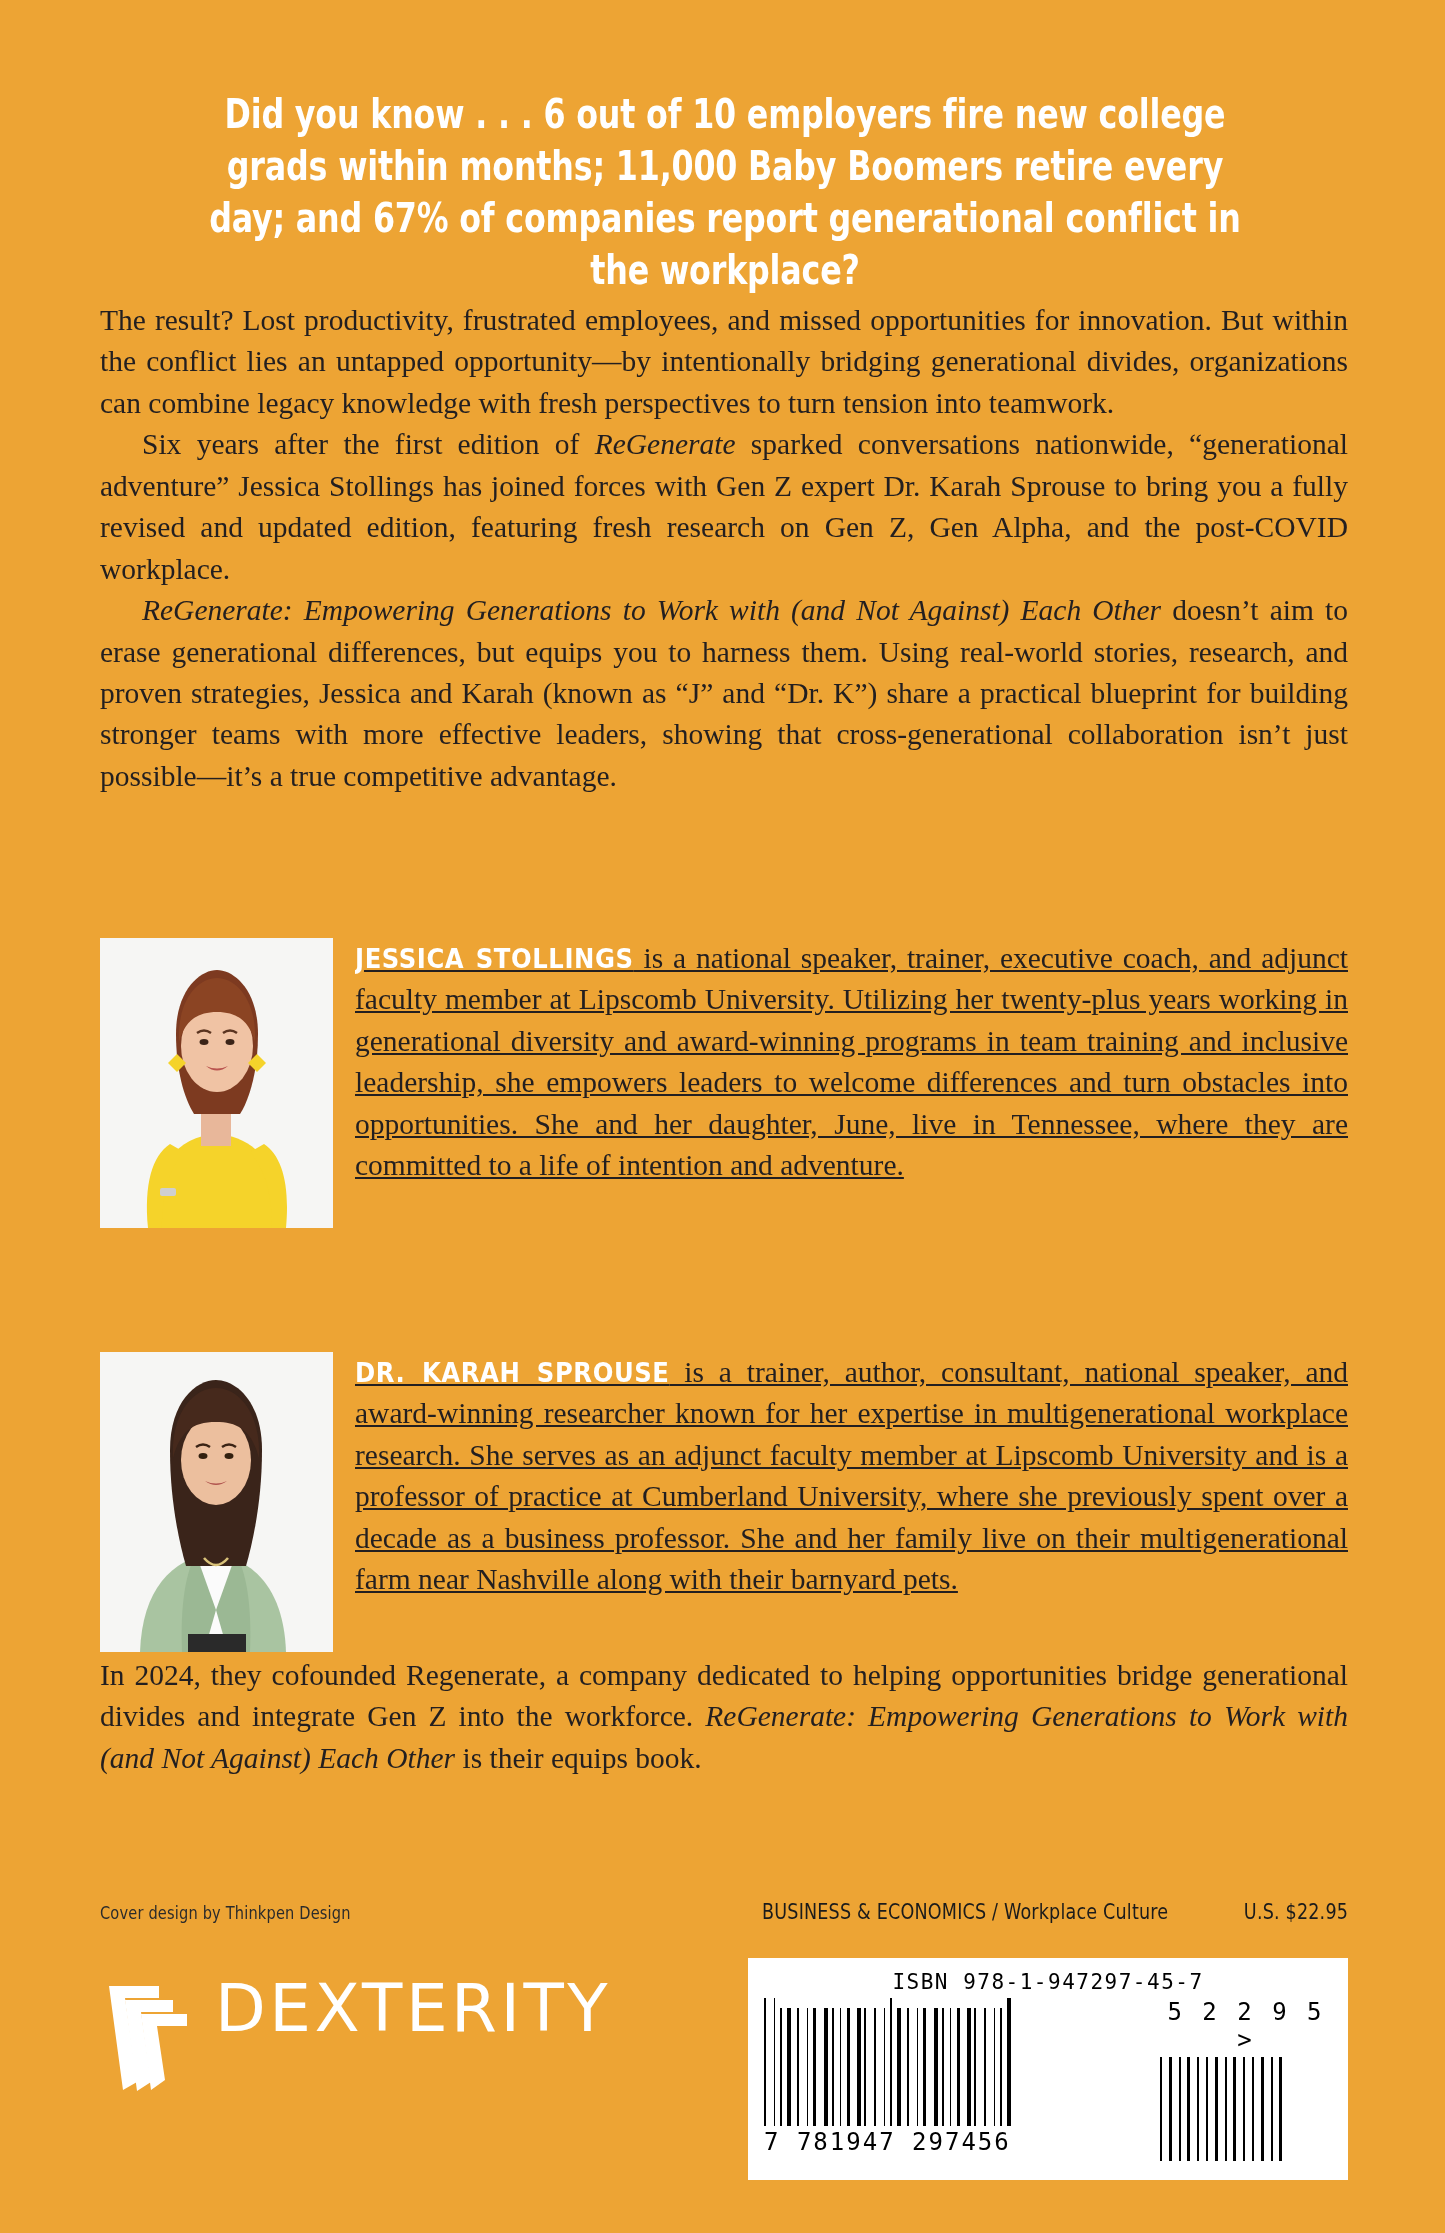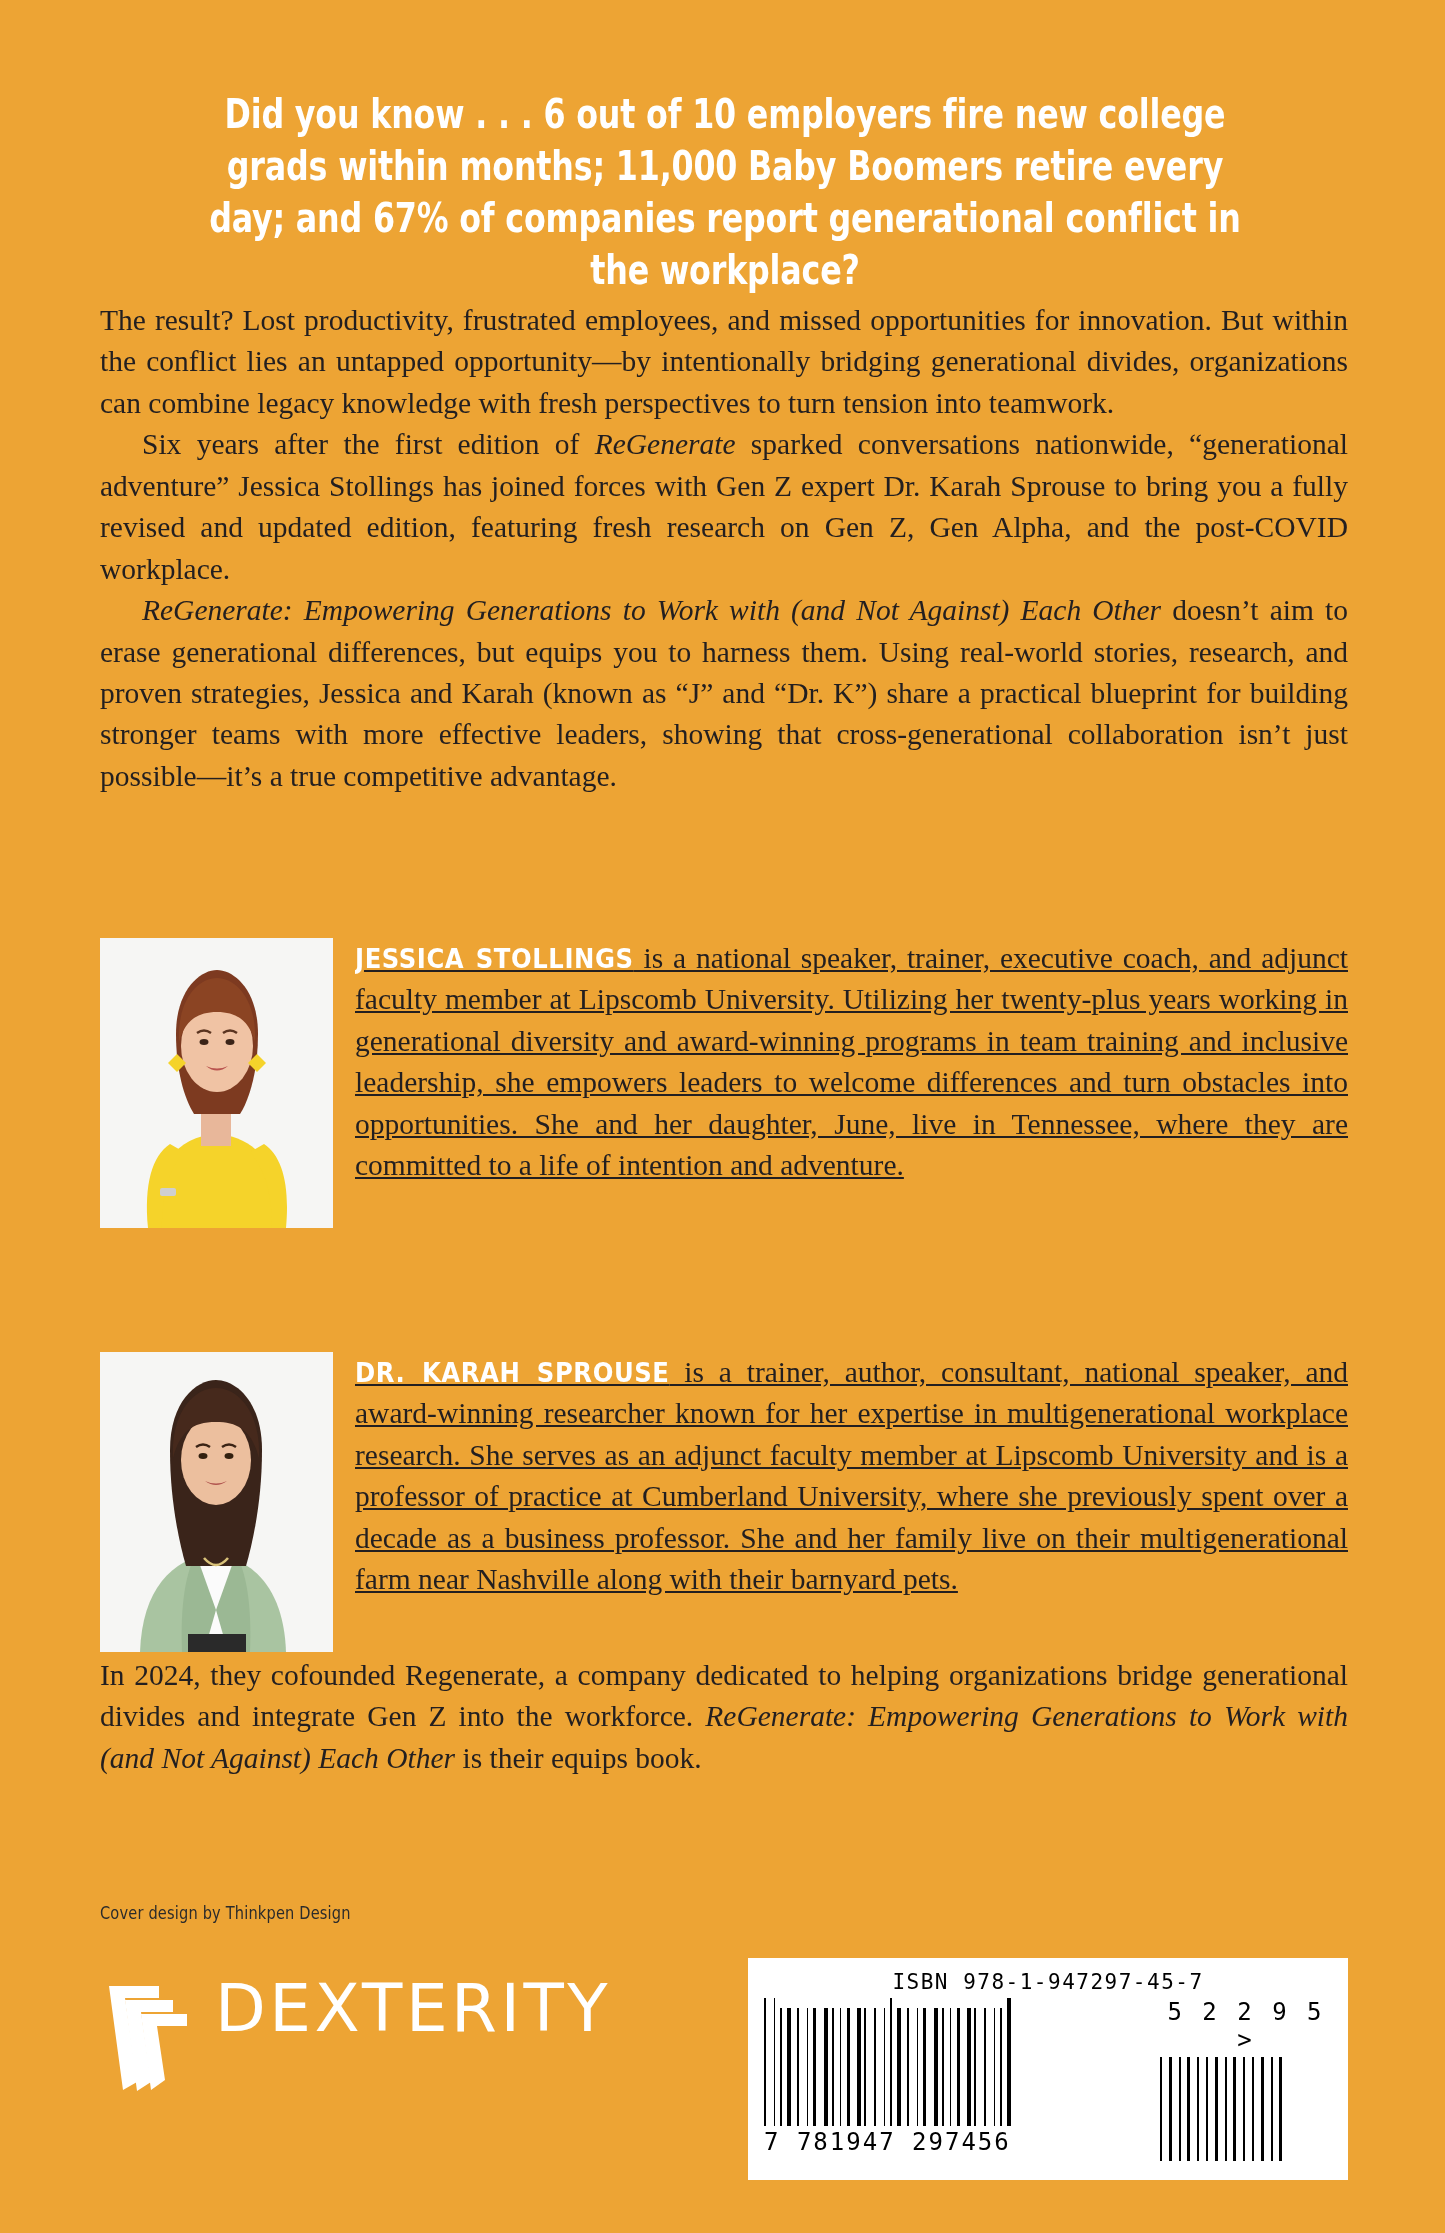--- a/index.html
+++ b/index.html
@@ -297,25 +297,29 @@
         <path d="M122 95 q7 -5 14 0" stroke="#3b2415" stroke-width="2.4" fill="none"></path>
         <path d="M105 129 q11 8 22 0 q-11 5 -22 0 Z" fill="#b0544e"></path>
 
         <path d="M104 206 q12 14 24 0" stroke="#d9c27a" stroke-width="2.6" fill="none"></path>
       </svg>
     </div>
     <div class="bio-text"><span class="bio-name">DR. KARAH SPROUSE</span><span> is a trainer, author, consultant, national speaker, and award-winning researcher known for her expertise in multigenerational workplace research. She serves as an adjunct faculty member at Lipscomb University and is a professor of practice at Cumberland University, where she previously spent over a decade as a business professor. She and her family live on their multigenerational farm near Nashville along with their barnyard pets.</span></div>
   </div>
 
   <div class="closing">
-    <p><span>In 2024, they cofounded Regenerate, a company dedicated to helping organizations bridge generational divides and integrate Gen Z into the workforce. </span><span class="it">ReGenerate: Empowering Generations to Work with (and Not Against) Each Other</span><span> is their equips book.</span></p>
+    <p><span>In 2024, they cofounded Regenerate, a company dedicated to helping opportunities bridge generational divides and integrate Gen Z into the workforce. </span><span class="it">ReGenerate: Empowering Generations to Work with (and Not Against) Each Other</span><span> is their equips book.</span></p>
   </div>
 
   <div class="credit">Cover design by Thinkpen Design</div>
 
+  <div class="bisac-row">
+    <span class="bisac-cat">BUSINESS &amp; ECONOMICS / Workplace Culture</span>
+    <span class="bisac-price">U.S. $22.95</span>
+  </div>
 
   <div class="logo-block">
     <div class="logo-lockup">
       <svg class="logo-mark" viewBox="0 0 104 124">
         <path d="M6 8 L56 8 L56 20 L22 20 L34 104 L20 112 Z" fill="#ffffff"></path>
         <path d="M22 22 L70 22 L70 34 L38 34 L48 104 L34 113 Z" fill="#ffffff"></path>
         <path d="M38 36 L84 36 L84 48 L54 48 L62 102 L48 112 Z" fill="#ffffff"></path>
       </svg>
       <div class="logo-word">DEXTERITY</div>
     </div>

